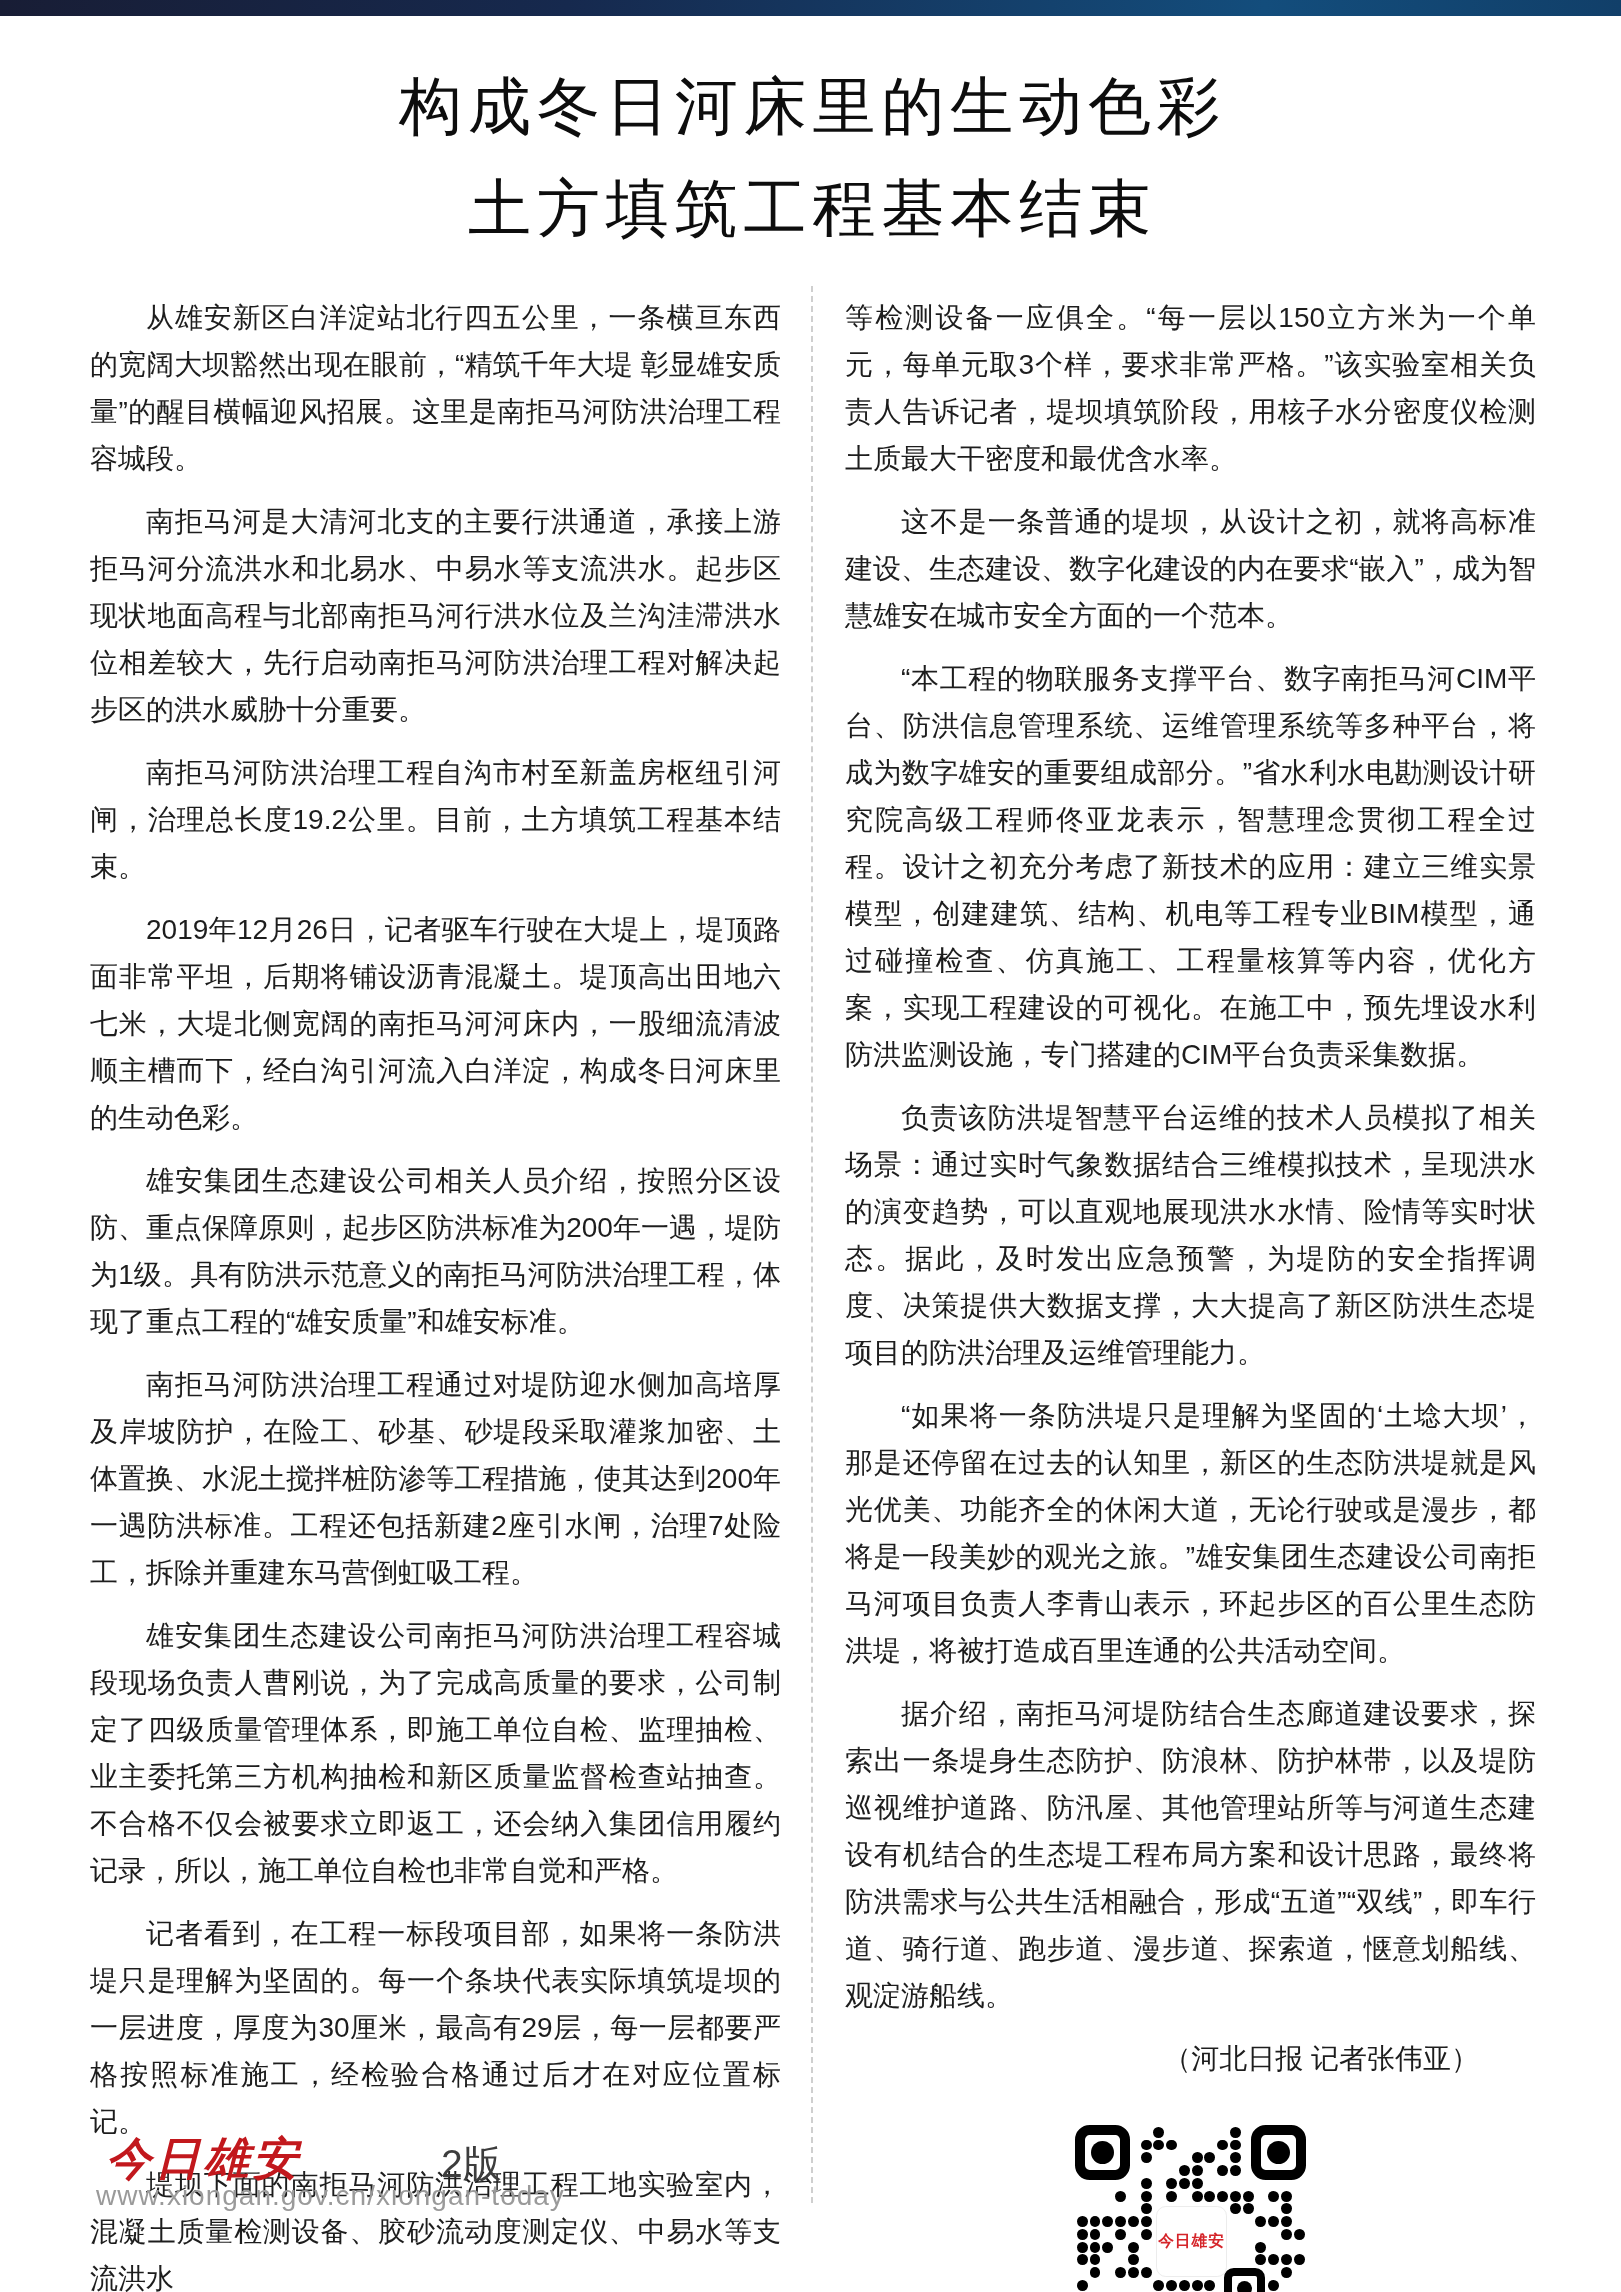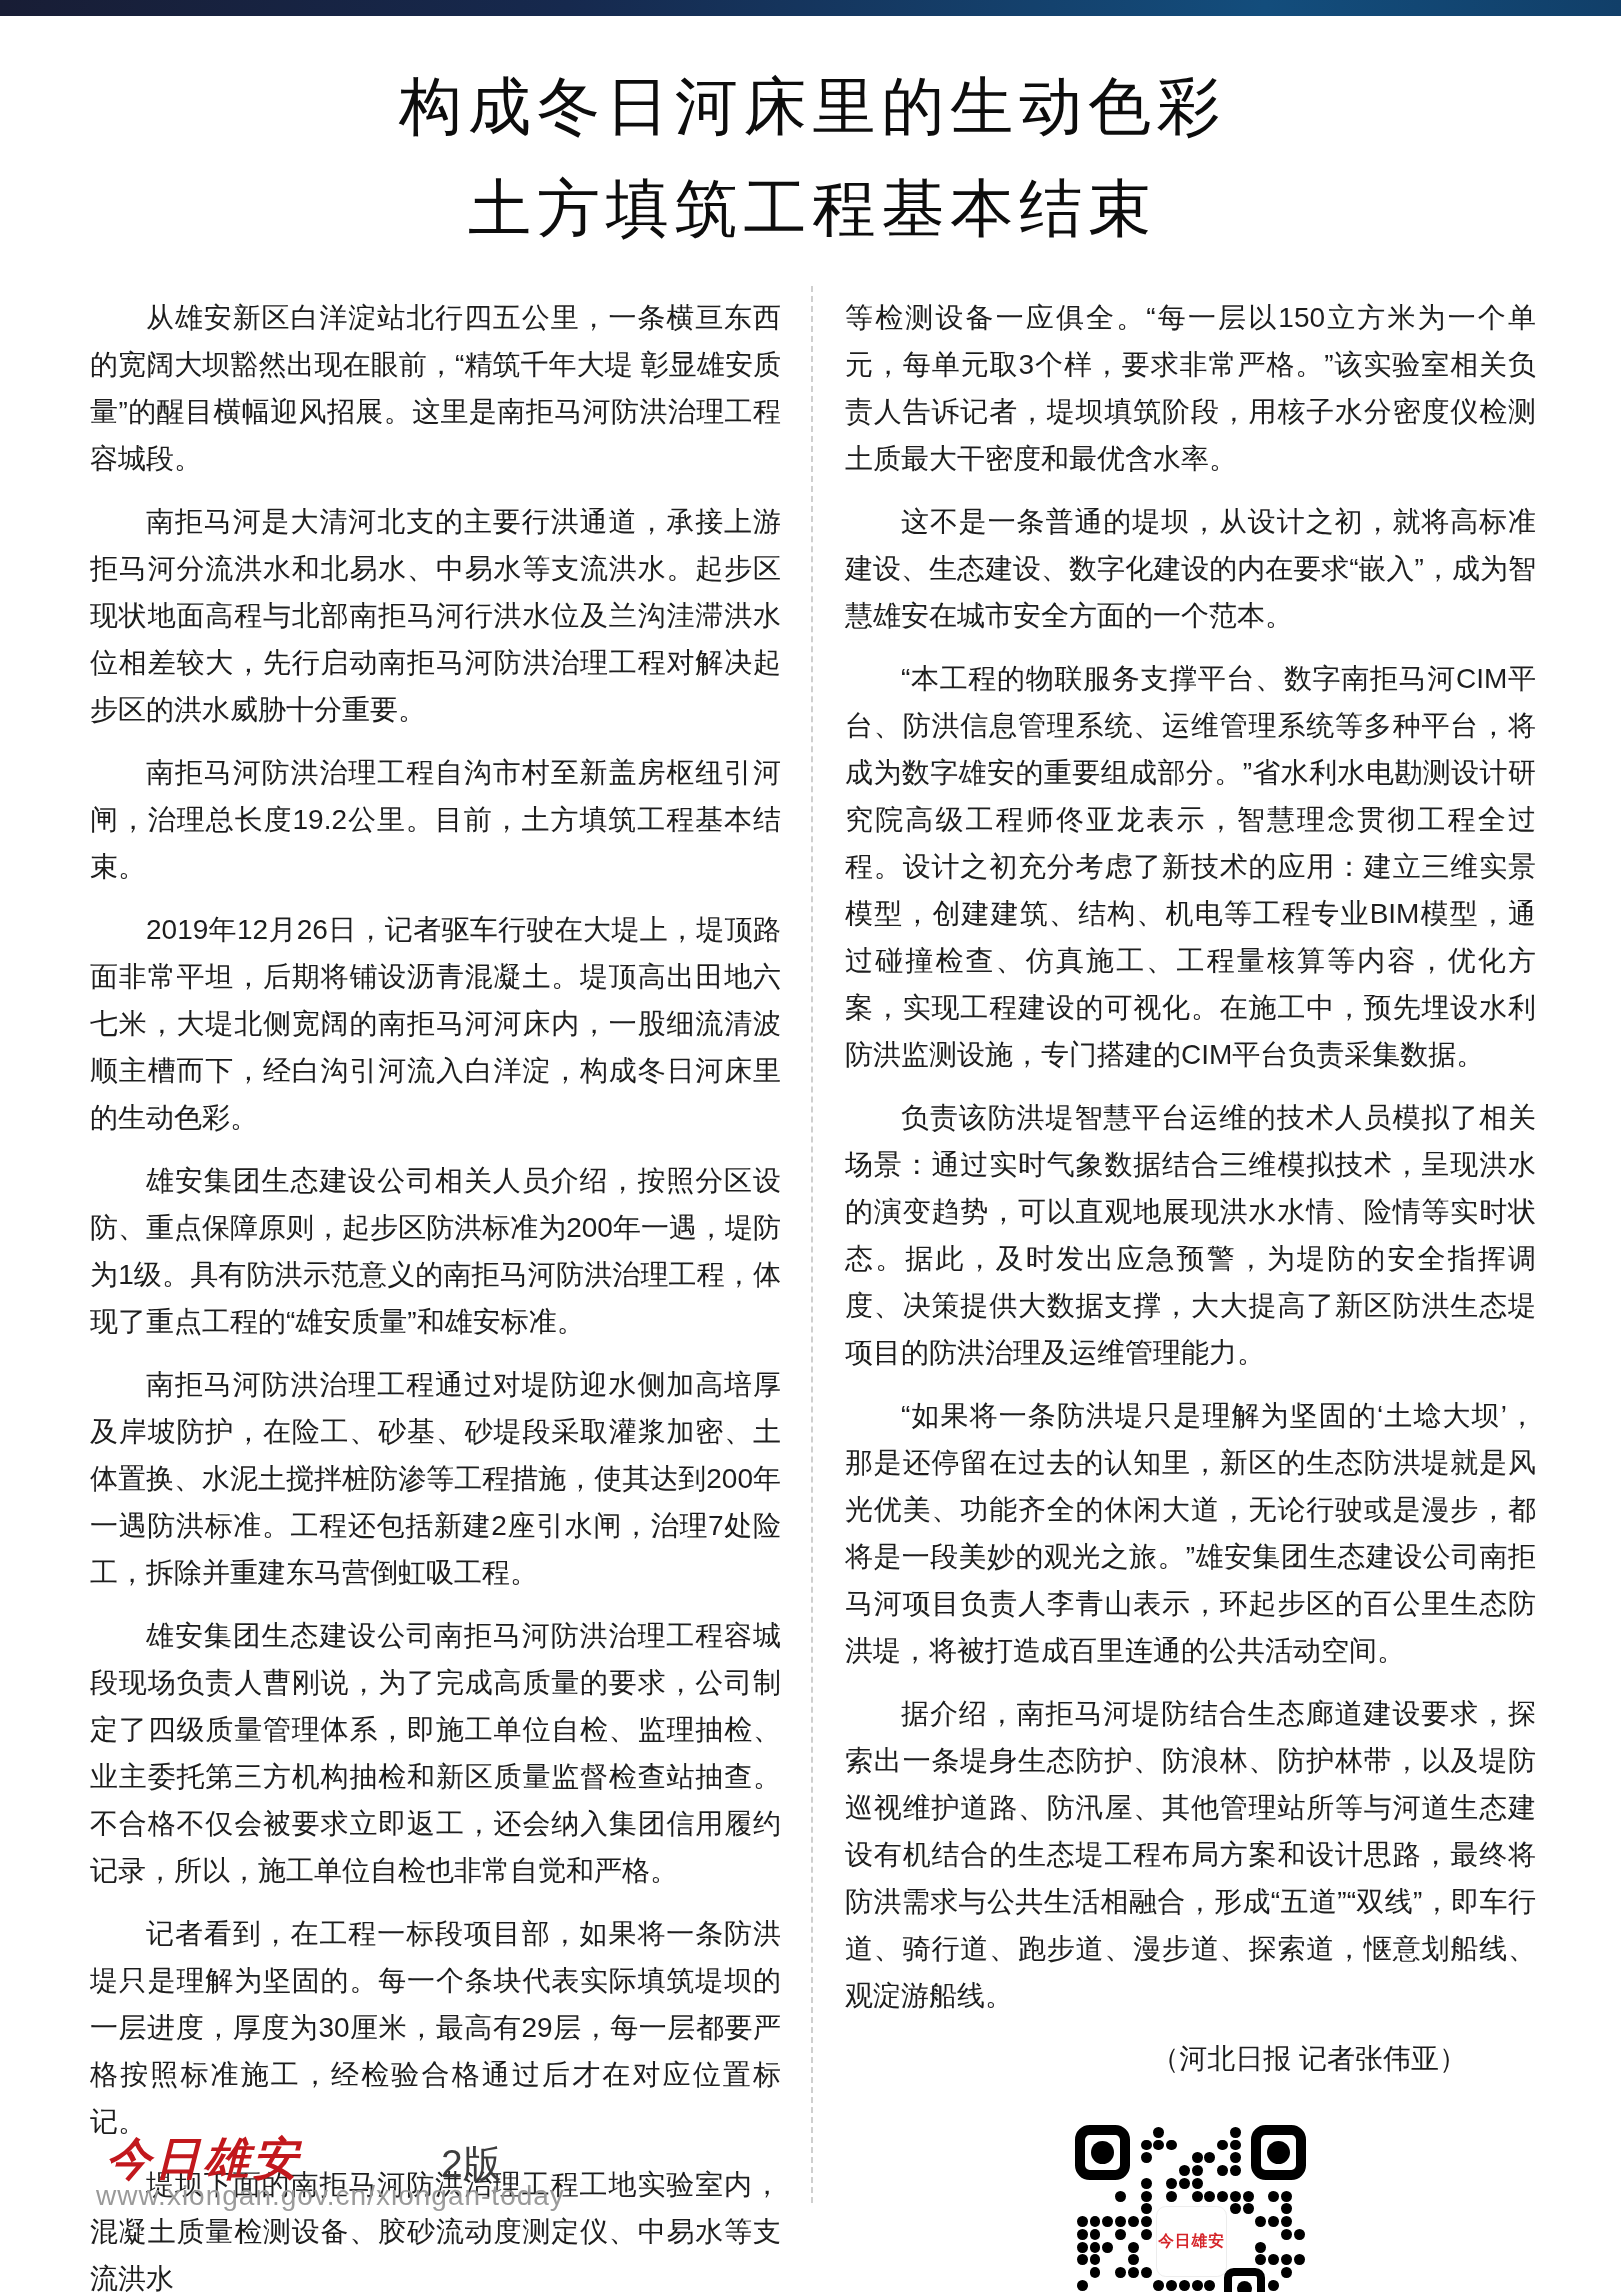--- a/index.html
+++ b/index.html
@@ -40,21 +40,21 @@
   .column p.para{
     margin:16px;
     font-size:28px;
     line-height:47px;
     text-align:justify;
     text-justify:inter-ideograph;
     text-indent:2em;
   }
   .column p.para.noindent{text-indent:0;}
   .byline{
-    margin:16px;
+    margin:4px;
     font-size:28px;
     line-height:47px;
     text-align:right;
     padding-right:69px;
     color:#1d1d1d;
   }
   
   .divider{
     position:absolute;left:811px;top:286px;height:1917px;width:0;
     border-left:2px dashed #cfcfcf;

